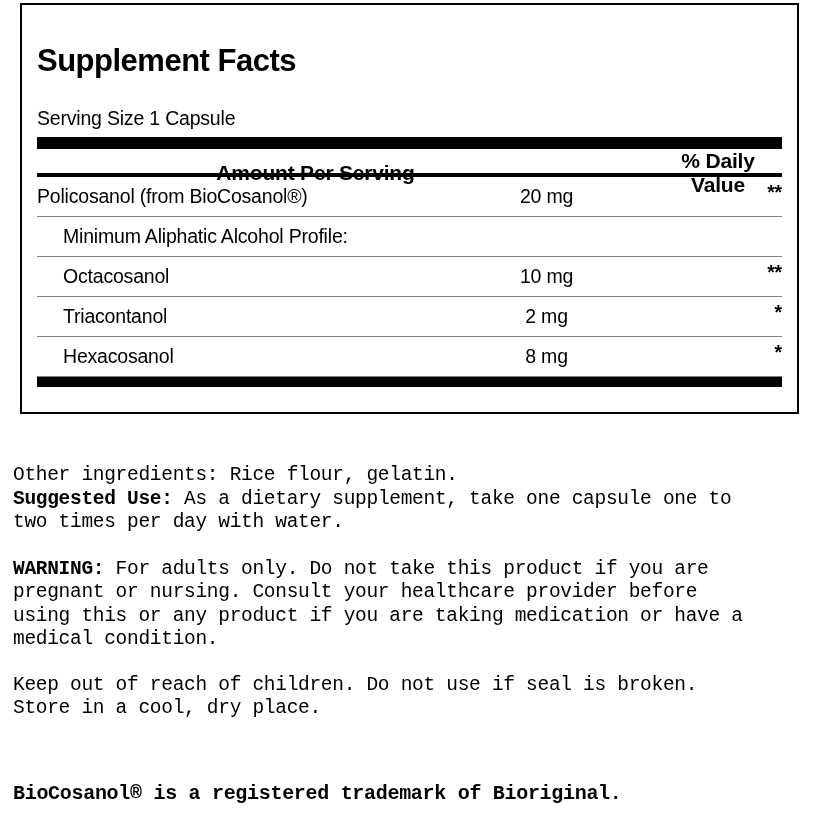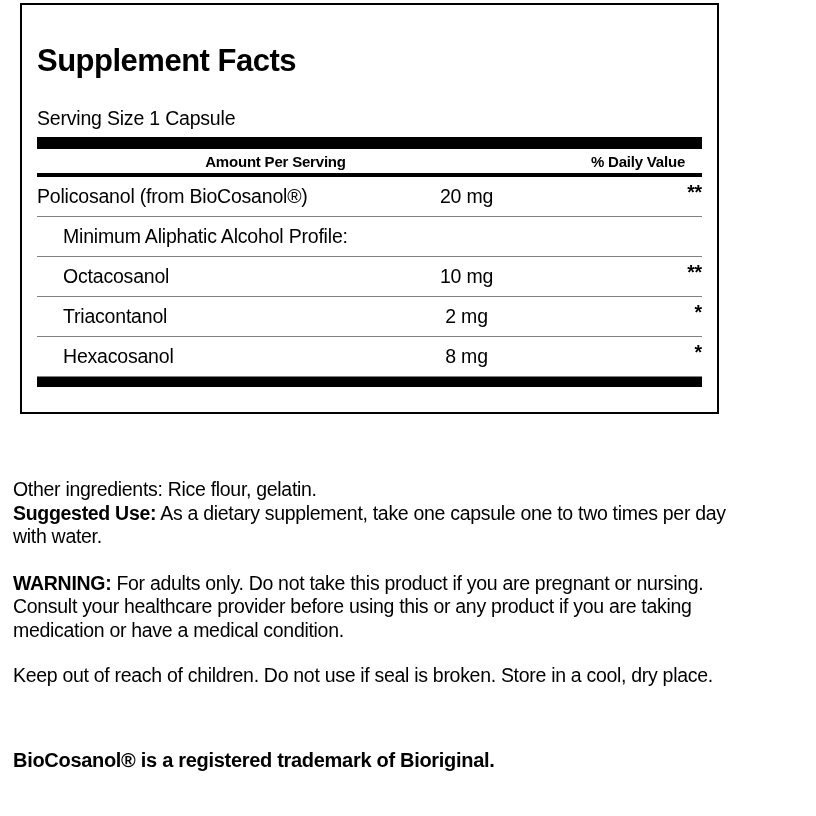--- a/index.html
+++ b/index.html
@@ -1,56 +1,56 @@
 <!DOCTYPE html>
 <html><head>
 <meta charset="utf-8">
 <style>
   * { margin:0; padding:0; box-sizing:border-box; }
   html,body { width:816px; height:816px; background:#ffffff; color:#000;
     font-family:"Liberation Sans","DejaVu Sans",sans-serif; }
 
   
   .panel {
-    position:absolute; left:20px; top:3px; width:699px;
+    position:absolute; left:20px; top:3px; width:779px;
     border:2px solid #000; background:#fff;
     padding:0 15px 25px 15px;
   }
   .panel-title {
     margin-top:38px; font-size:31px; line-height:36px; font-weight:bold;
     letter-spacing:-0.5px;
   }
   .serving { margin-top:28px; font-size:19.5px; line-height:22px; letter-spacing:-0.2px; }
   .bar-thick-top { margin-top:8px; height:12px; background:#000; }
   .bar-thin { height:4px; background:#000; }
   .bar-thick-bottom { height:10px; background:#000; }
 
   .thead {
     display:grid; grid-template-columns:1fr 128px; align-items:center;
-    height:24px; font-weight:bold; font-size:15px; letter-spacing:-0.2px;
+    height:24px; font-weight:bold; font-size:21px; letter-spacing:-0.2px;
   }
   .thead .amount-head { text-align:center; padding-right:60px; }
   .thead .dv-head { text-align:center; }
 
   .row {
     display:grid; grid-template-columns:1fr 215px 128px; align-items:center;
     height:40px; border-bottom:1px solid #808080;
     font-size:19.5px; letter-spacing:-0.2px;
   }
   .row:last-of-type { border-bottom:none; height:39px; }
   .row .name.indent { padding-left:26px; }
   .row .amount { text-align:center; }
   .row .dv { text-align:right; font-weight:bold; align-self:start; line-height:30px; }
 
   .footnote { margin-top:21px; font-size:19.5px; line-height:22px; letter-spacing:-0.2px; }
 
   
   .info {
-    position:absolute; left:13px; top:456px; width:730px;
-    font-size:19.5px; line-height:23.5px; letter-spacing:-0.3px;
+    position:absolute; left:13px; top:442px; width:730px;
+    font-size:19.5px; line-height:23.5px; letter-spacing:-0.3px;font-family:Liberation Mono, monospace;
   }
   .info p.other     { margin-top:22px; }
   .info p.suggested { }
   .info p.warning   { margin-top:23px; }
   .info p.storage   { margin-top:22px; }
   .info p.trademark { margin-top:61px; font-weight:bold; font-size:20px; }
   .blabel { font-weight:bold; }
 </style>
 </head>
 <body>

